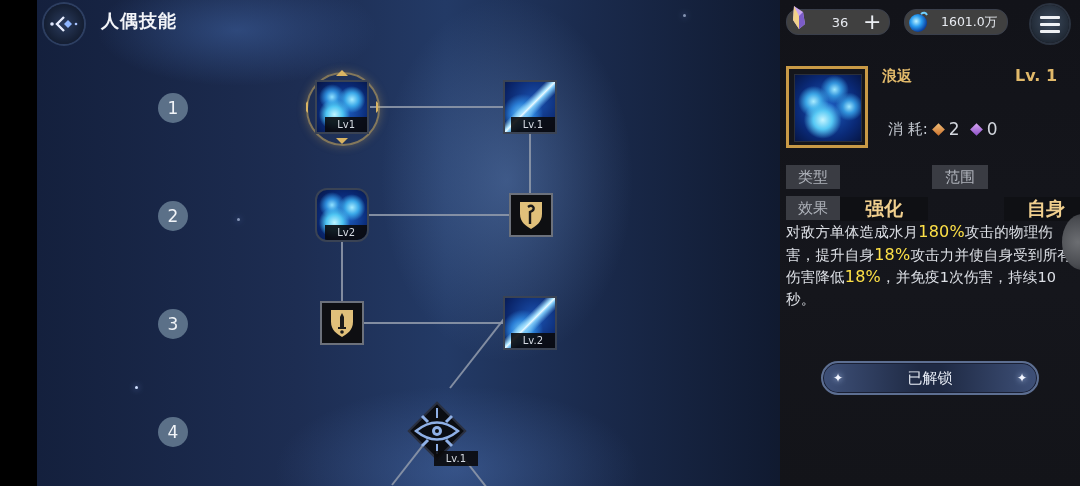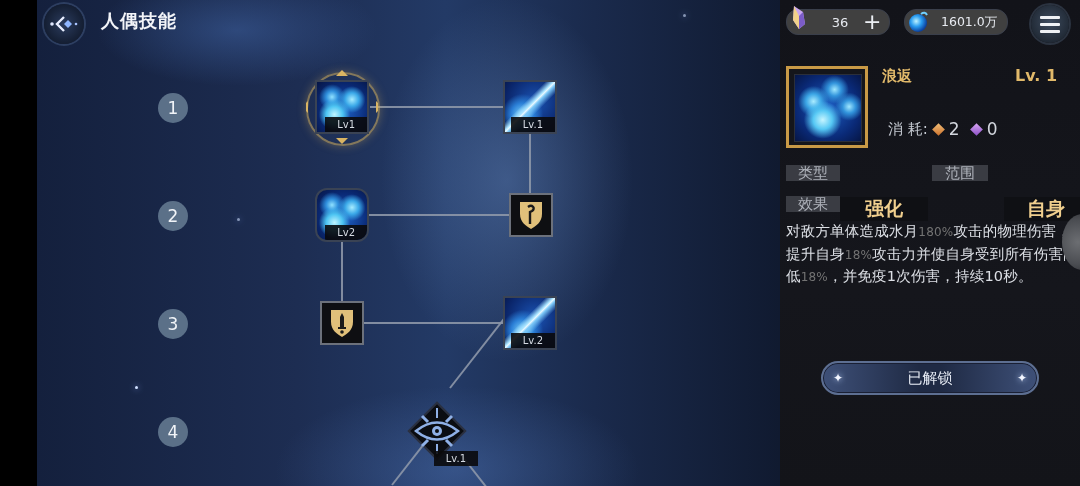--- a/index.html
+++ b/index.html
@@ -94,32 +94,32 @@
       radial-gradient(circle at 60% 22%, #9fe7ff 0%, #3294dc 10%, rgba(0,0,0,0) 22%),
       radial-gradient(circle at 82% 48%, #9fe7ff 0%, #3294dc 10%, rgba(0,0,0,0) 22%),
       radial-gradient(circle at 50% 50%, #1d5fc6 0%, #0a2a78 65%, #061646 100%);
   }
   .skill-name { position:absolute; left:882px; top:67px; color:#e1b96a; font-size:15px; font-weight:bold; }
   .skill-level { position:absolute; left:1015px; top:66px; color:#e1b96a; font-size:16px; font-weight:bold; }
   .cost { position:absolute; left:888px; top:119px; color:#c7ccd4; font-size:15px; display:flex; align-items:center; gap:6px; }
   .cost .num { font-size:17px; color:#d2d6dd; }
   .diamond { display:inline-block; width:9px; height:9px; transform:rotate(45deg); }
   .tag-label {
-    position:absolute; height:16px; background:#3a3c43; color:#aeb2ba; font-size:15px;
+    position:absolute; height:24px; background:#3a3c43; color:#aeb2ba; font-size:15px;
     display:flex; align-items:center; justify-content:center;
   }
   .tag-value {
     position:absolute; height:24px; background:#0f1014; color:#f0cf8e; font-size:19px; font-weight:bold;
     display:flex; align-items:center; justify-content:center;margin-top:32px;
   }
   .desc {
     position:absolute; left:786px; top:221px; width:292px; color:#dde0e6; font-size:14.5px;
     line-height:21.5px; letter-spacing:0.2px;
   }
-  .desc .hl { color:#737373; font-size:12px; }
+  .desc .hl { color:#fde047; font-size:16px; }
   .unlock-btn {
     position:absolute; left:821px; top:361px; width:218px; height:34px; border-radius:17px;
     box-sizing:border-box; border:2px solid #5d6f92;
     background: linear-gradient(90deg, #3e5078 0%, #1f2a44 45%, #1f2a44 55%, #3e5078 100%);
     box-shadow: inset 0 0 0 1px #1a2034;
     display:flex; align-items:center; justify-content:space-between; padding:0 10px;
     color:#e6ebf4; font-size:15px; cursor:pointer;
   }
   .sparkle { color:#f3f6ff; font-size:12px; text-shadow:0 0 6px #bcd3ff; }
   .side-knob {

